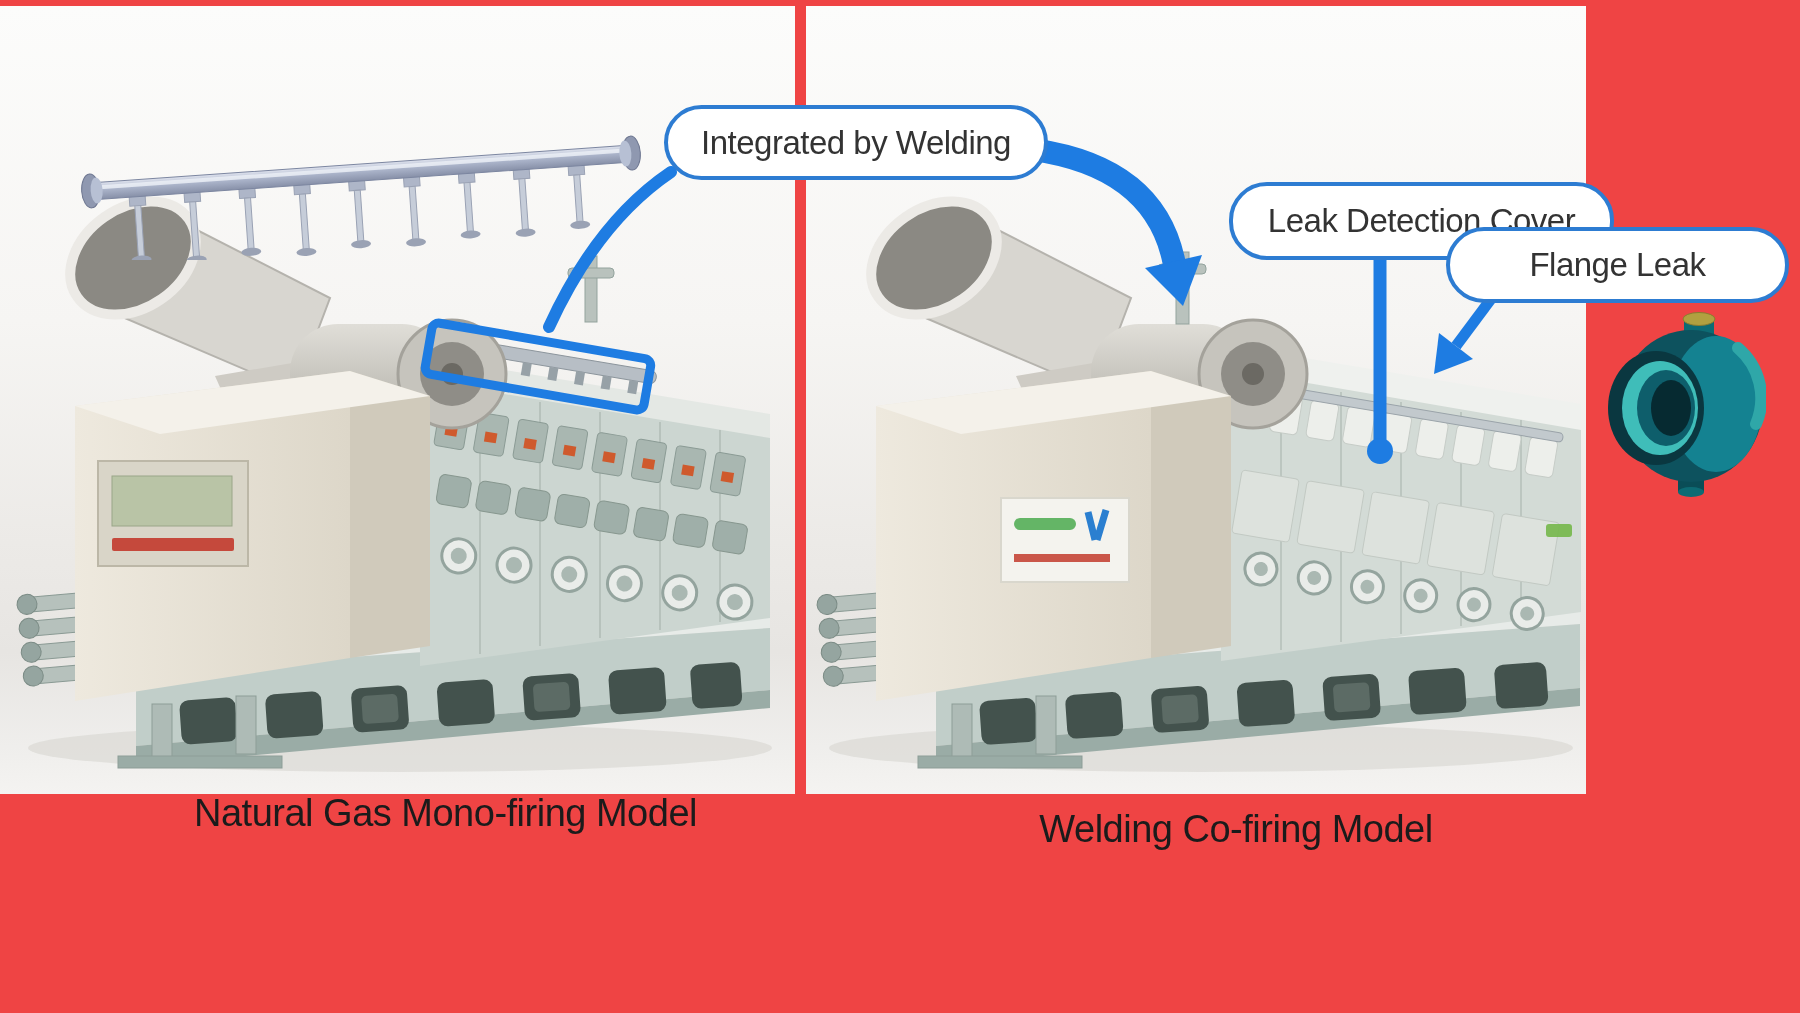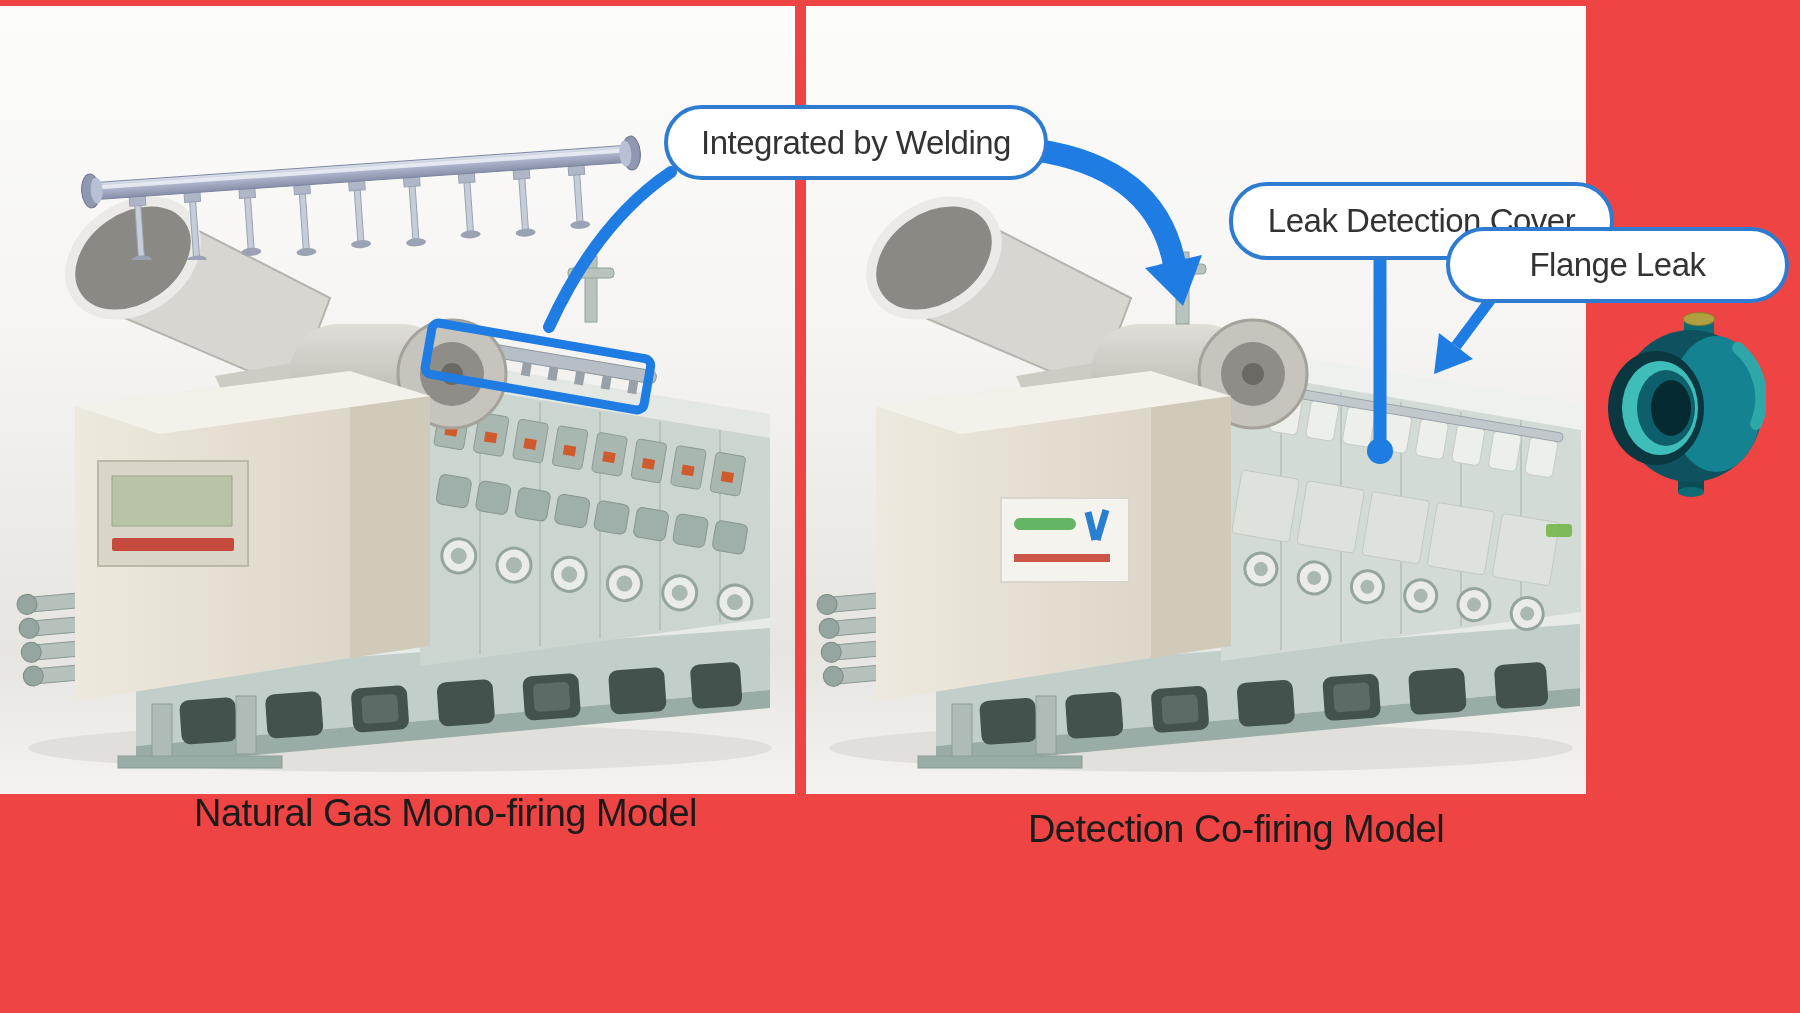--- a/index.html
+++ b/index.html
@@ -417,15 +417,15 @@
     <span>Integrated by Welding</span>
   </div>
   <div class="callout callout-leak">
     <span>Leak Detection Cover</span>
   </div>
   <div class="callout callout-flange">
     <span>Flange Leak</span>
   </div>
 
   <div class="caption caption-left">Natural Gas Mono-firing Model</div>
-  <div class="caption caption-right">Detection Co-firing Model</div>
+  <div class="caption caption-right">Welding Co-firing Model</div>
 
 </div>
 
 </body></html>

